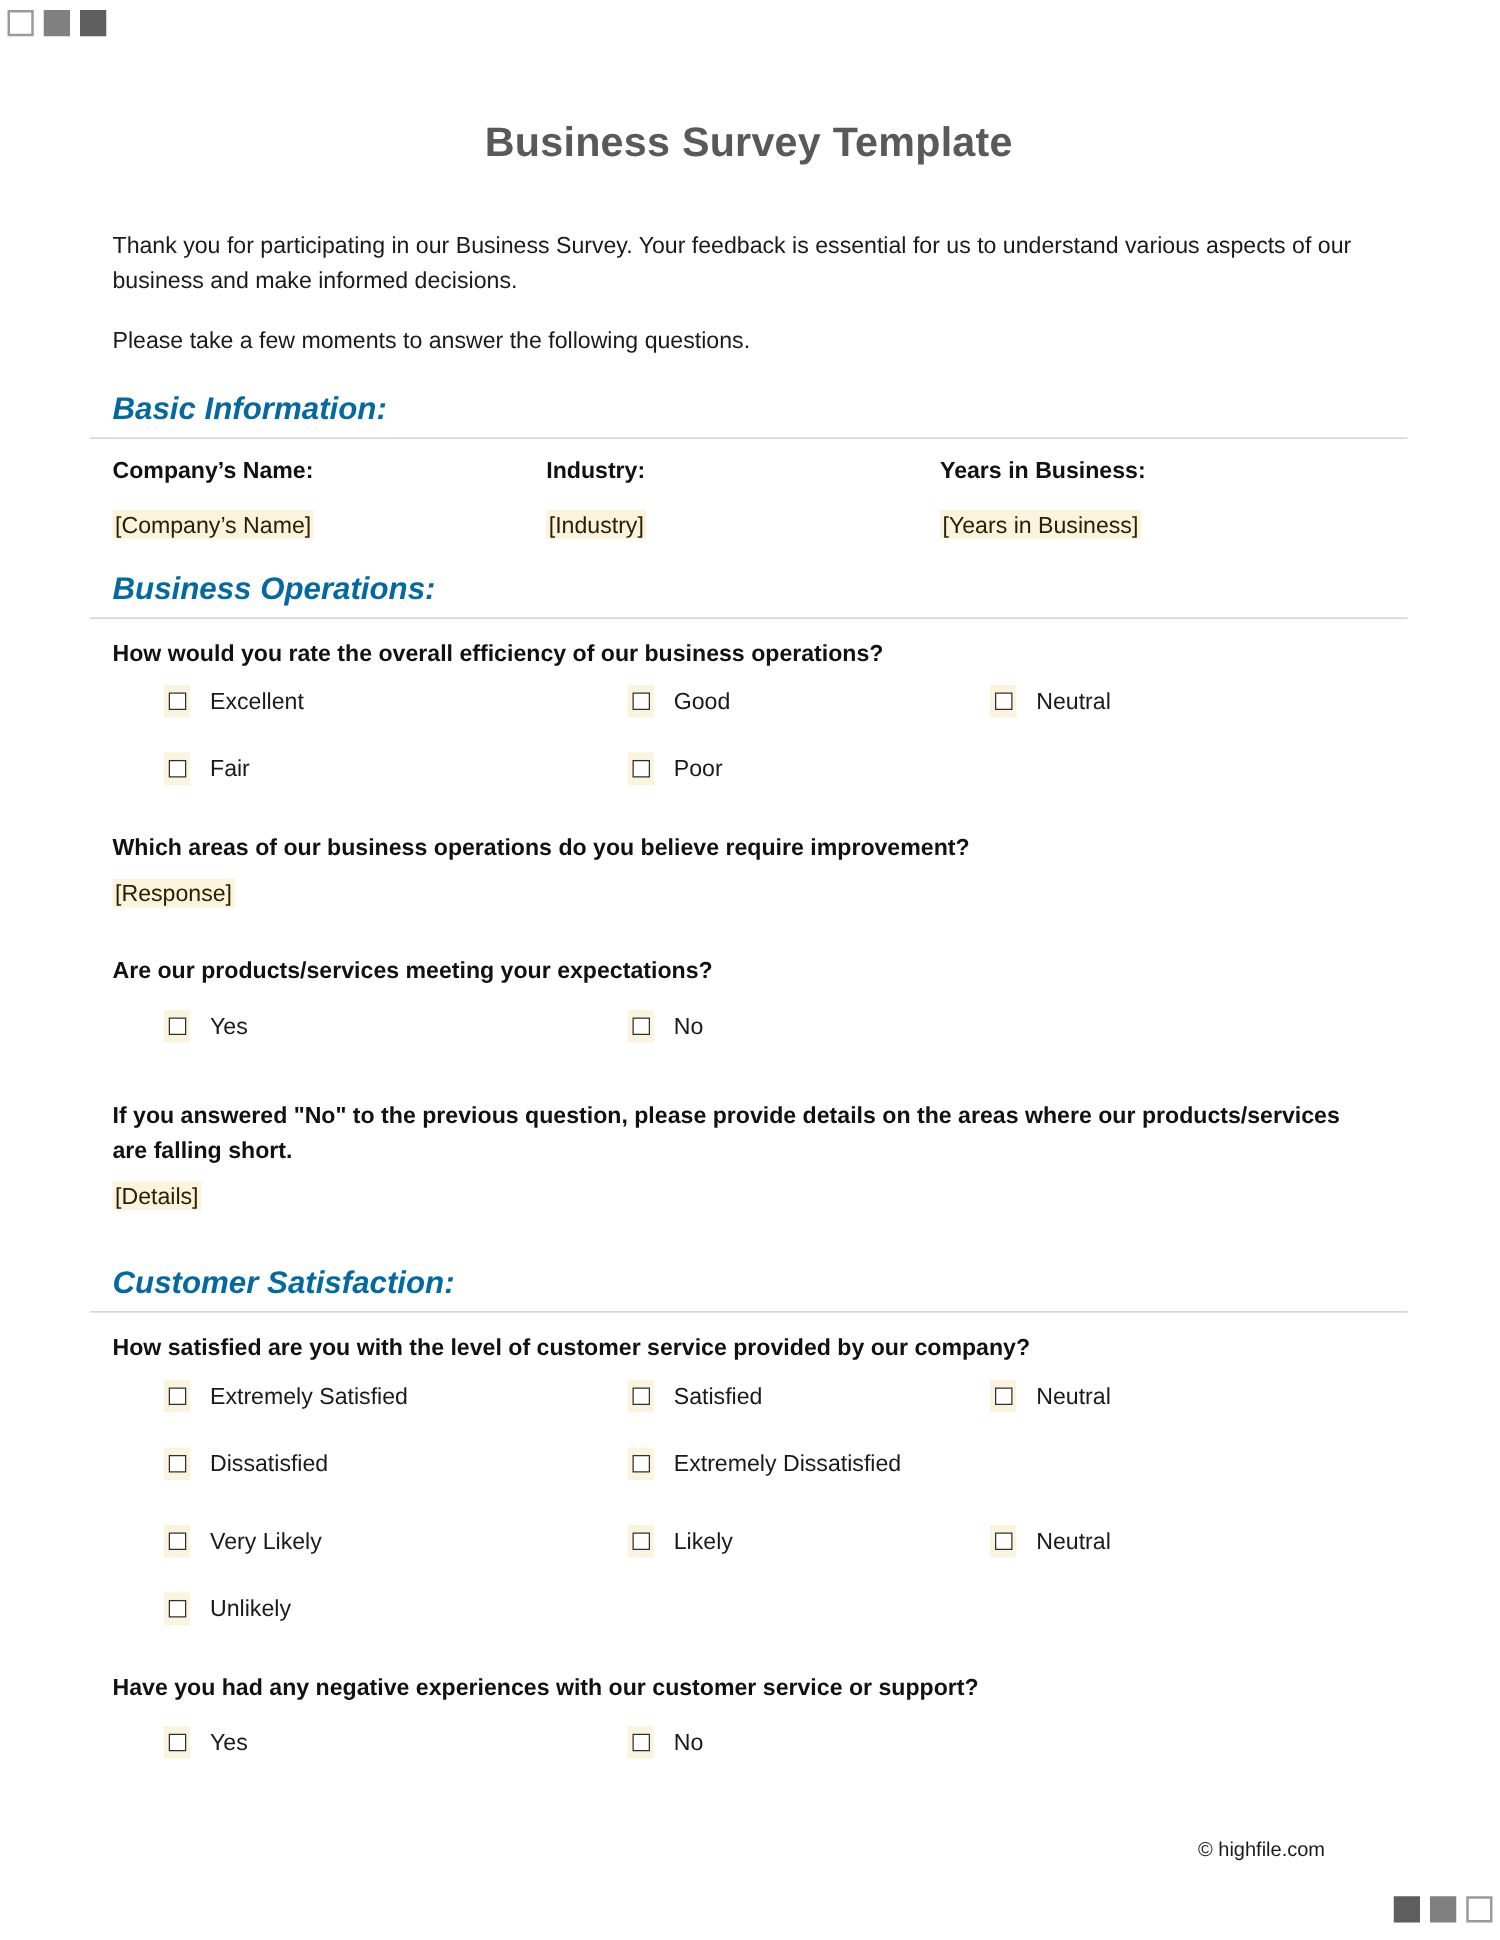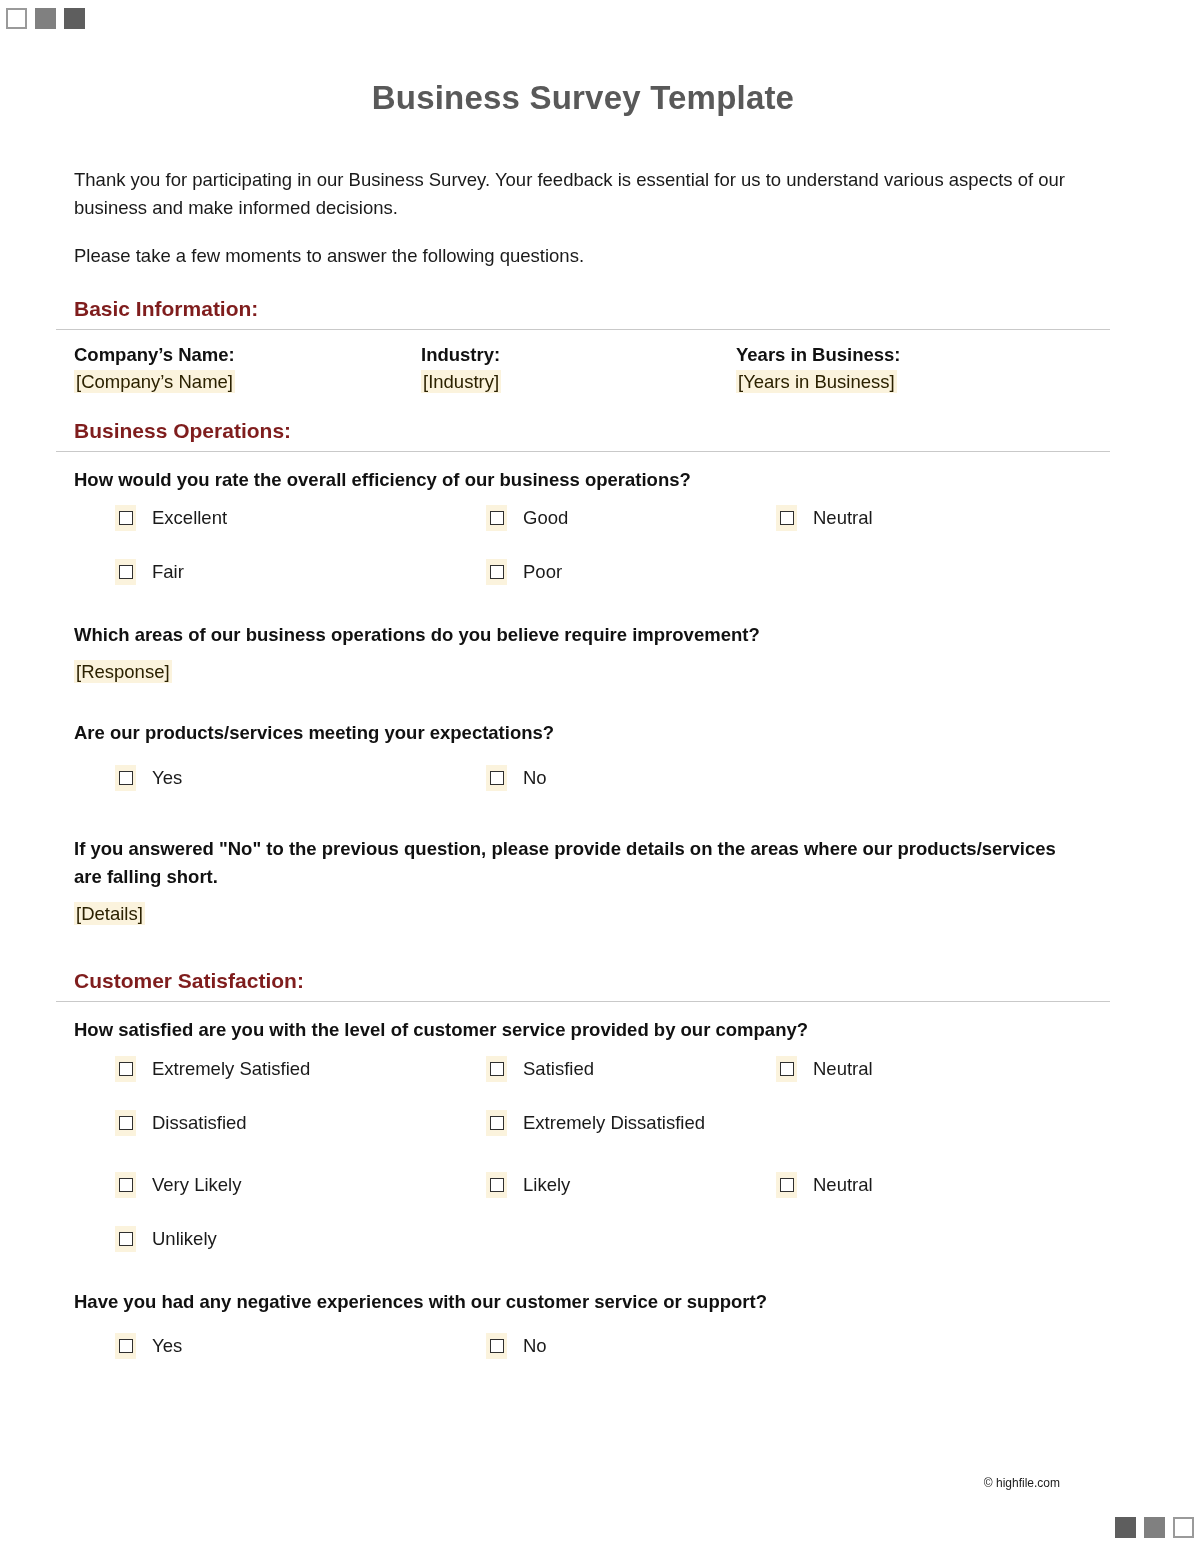--- a/index.html
+++ b/index.html
@@ -32,21 +32,21 @@
   .sq.light  { background: #ffffff; border: 2px solid #9a9a9a; }
   .sq.mid    { background: #808080; }
   .sq.dark   { background: #5e5e5e; }
 
   
   .page {
     position: absolute;
     left: 0;
     top: 0;
     width: 1166px;
-    padding: 0;
+    padding: 16px;
   }
 
   .content {
     margin: 0 auto;
     width: 1054px;
     padding-top: 78px;
   }
 
   .doc-title {
     text-align: center;
@@ -62,39 +62,40 @@
     font-size: 18.5px;
     line-height: 1.55;
     color: #1a1a1a;
     margin: 0 0 19px 0;
     padding: 0 18px 0 18px;
     max-width: 1012px;
   }
   .intro.second { margin-bottom: 26px; }
 
   .section-head {
-    font-size: 21px;
+    font-size: 25px;
     font-weight: bold;
-    color: #7f1d1d;
+    color: #0369a1;
     padding: 0 18px;
     margin: 0 0 8px 0;
+    font-style: italic;
   }
   .rule {
     height: 0;
     border-top: 1.5px solid #c9c9c9;
     margin: 0 0 14px 0;
     width: 1054px;
   }
 
   
   .info-grid {
     display: grid;
     grid-template-columns: 347px 315px auto;
     padding: 0 18px;
-    row-gap: 5px;
+    row-gap: 22px;
     margin-bottom: 26px;
   }
   .info-label {
     font-size: 18.5px;
     font-weight: bold;
     color: #111;
   }
   .info-value {
     font-size: 18.5px;
   }
@@ -157,21 +158,21 @@
   .option-label { white-space: nowrap; }
 
   .spacer-sm { height: 14px; }
   .spacer-md { height: 22px; }
 
   
   .footer {
     position: absolute;
     right: 140px;
     bottom: 62px;
-    font-size: 12px;
+    font-size: 16px;
     color: #1a1a1a;
     white-space: nowrap;
     margin-left: 42px;
   }
 </style>
 </head>
 <body>
 
 <div class="corner-marks top-left">
   <span class="sq light"></span>

